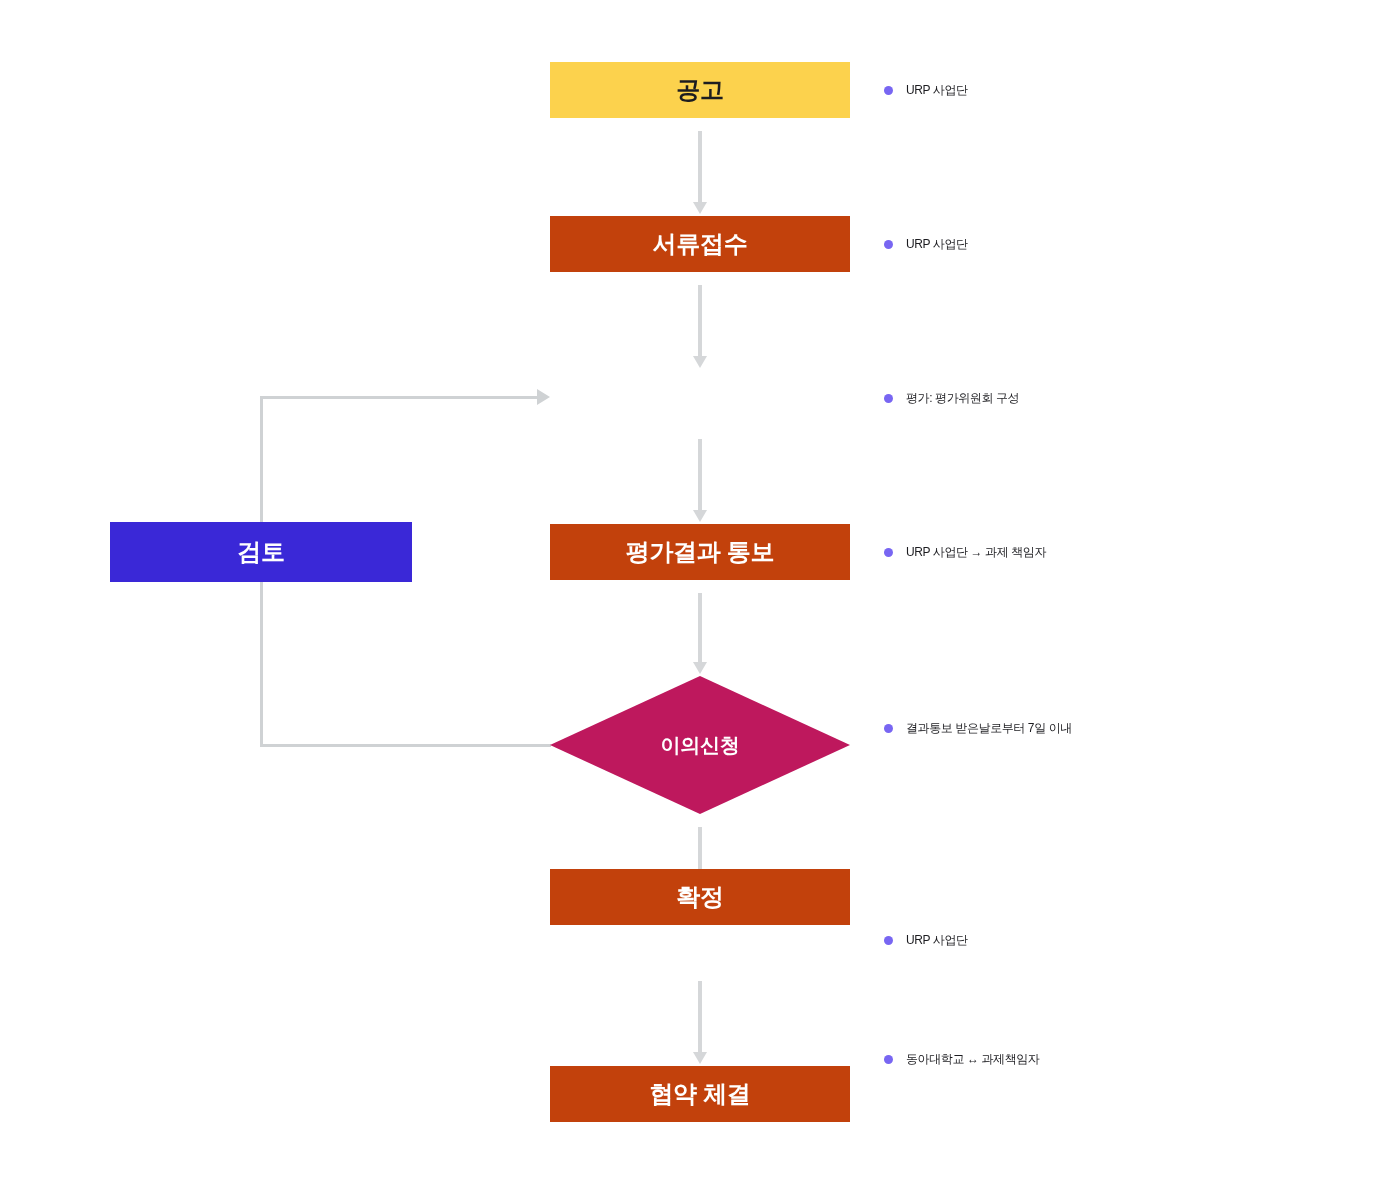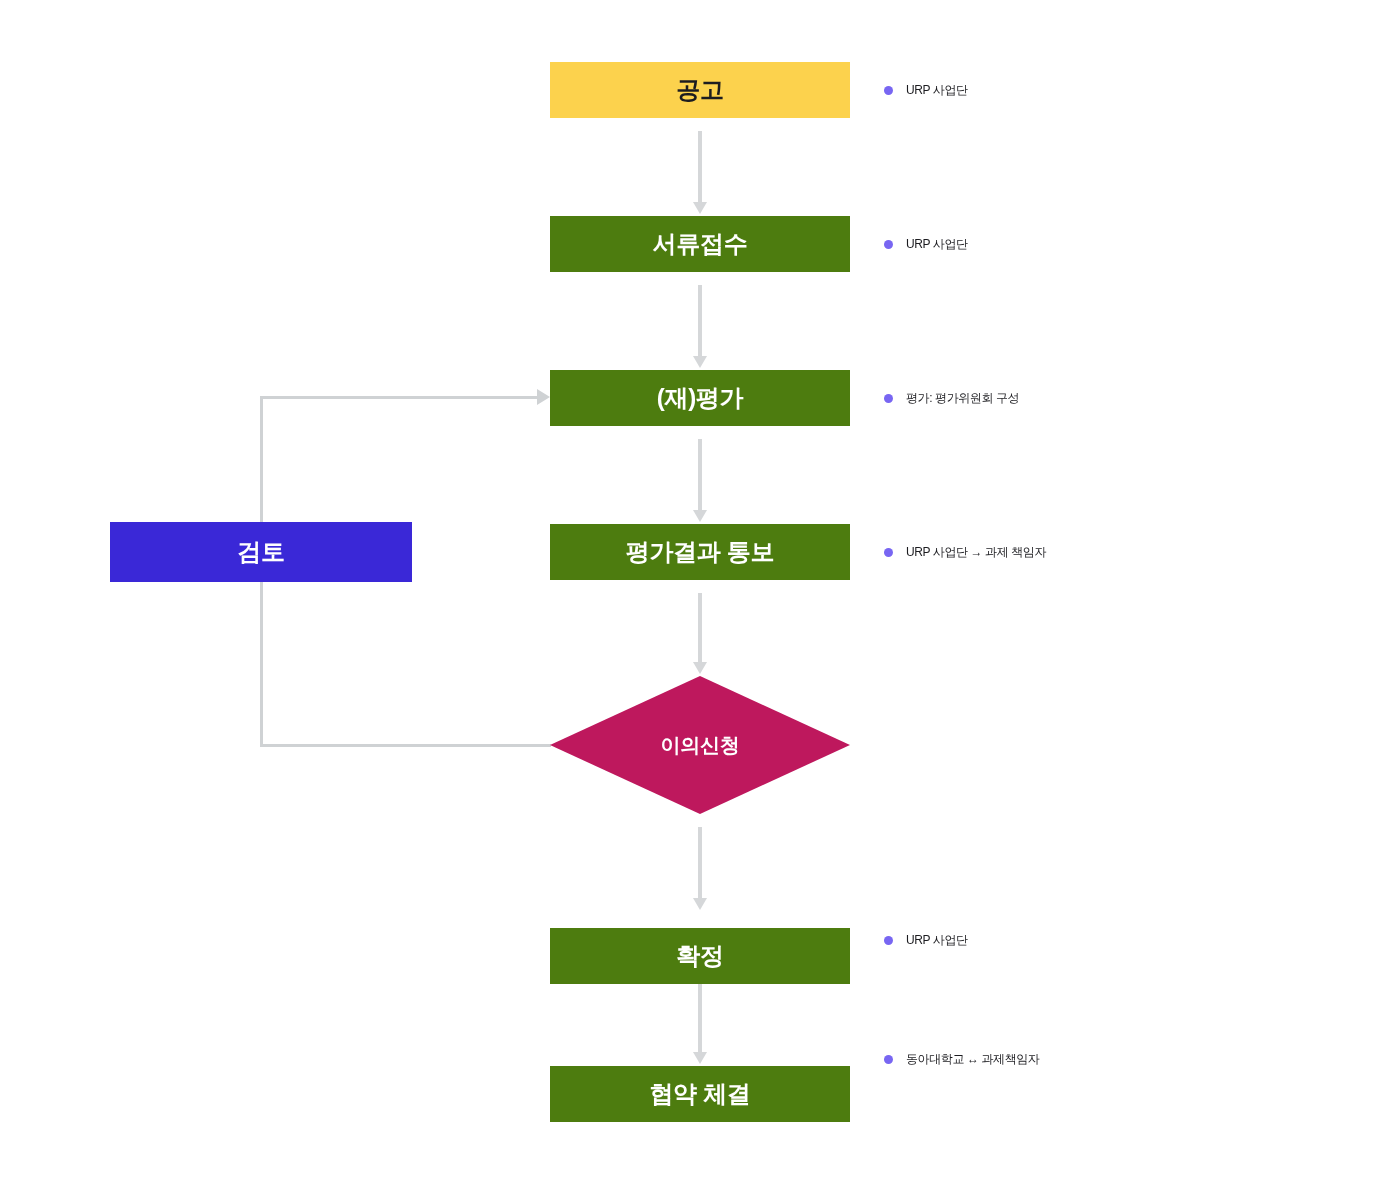--- a/index.html
+++ b/index.html
@@ -24,27 +24,27 @@
     height: 56px;
     display: flex;
     align-items: center;
     justify-content: center;
     font-size: 24px;
     font-weight: 700;
     letter-spacing: -0.3px;
     z-index: 2;
   }
   .node-yellow { background: #FCD24D; color: #1C1C20; }
-  .node-teal   { background: #4d7c0f; color: #ffffff; }
+  .node-teal   { background: #c2410c; color: #ffffff; }
 
   .s1 { top: 62px; }
   .s2 { top: 216px; }
   .s3 { top: 370px; }
   .s4 { top: 524px; }
-  .s6 { top: 928px; }
+  .s6 { top: 869px; }
   .s7 { top: 1066px; }
 
   
   .diamond {
     position: absolute;
     left: 550px;
     top: 676px;
     width: 300px;
     height: 138px;
     background: #be185d;
@@ -200,23 +200,20 @@
   <div class="node-box node-teal s2">
     <span>서류접수</span>
   </div>
   <div class="notes n2">
     <div class="note-row">
       <span class="note-dot"></span>
       <span class="note-text">URP 사업단</span>
     </div>
   </div>
 
-  <div class="node-box node-teal s3">
-    <span>(재)평가</span>
-  </div>
   <div class="notes n3">
     <div class="note-row">
       <span class="note-dot"></span>
       <span class="note-text">평가: 평가위원회 구성</span>
     </div>
   </div>
 
   <div class="node-box node-teal s4">
     <span>평가결과 통보</span>
   </div>
@@ -224,20 +221,24 @@
     <div class="note-row">
       <span class="note-dot"></span>
       <span class="note-text">URP 사업단 → 과제 책임자</span>
     </div>
   </div>
 
   <div class="diamond">
     <span>이의신청</span>
   </div>
   <div class="notes two n5">
+    <div class="note-row">
+      <span class="note-dot"></span>
+      <span class="note-text">결과통보 받은날로부터 7일 이내</span>
+    </div>
   </div>
 
   <div class="node-box node-teal s6">
     <span>확정</span>
   </div>
   <div class="notes n6">
     <div class="note-row">
       <span class="note-dot"></span>
       <span class="note-text">URP 사업단</span>
     </div>

